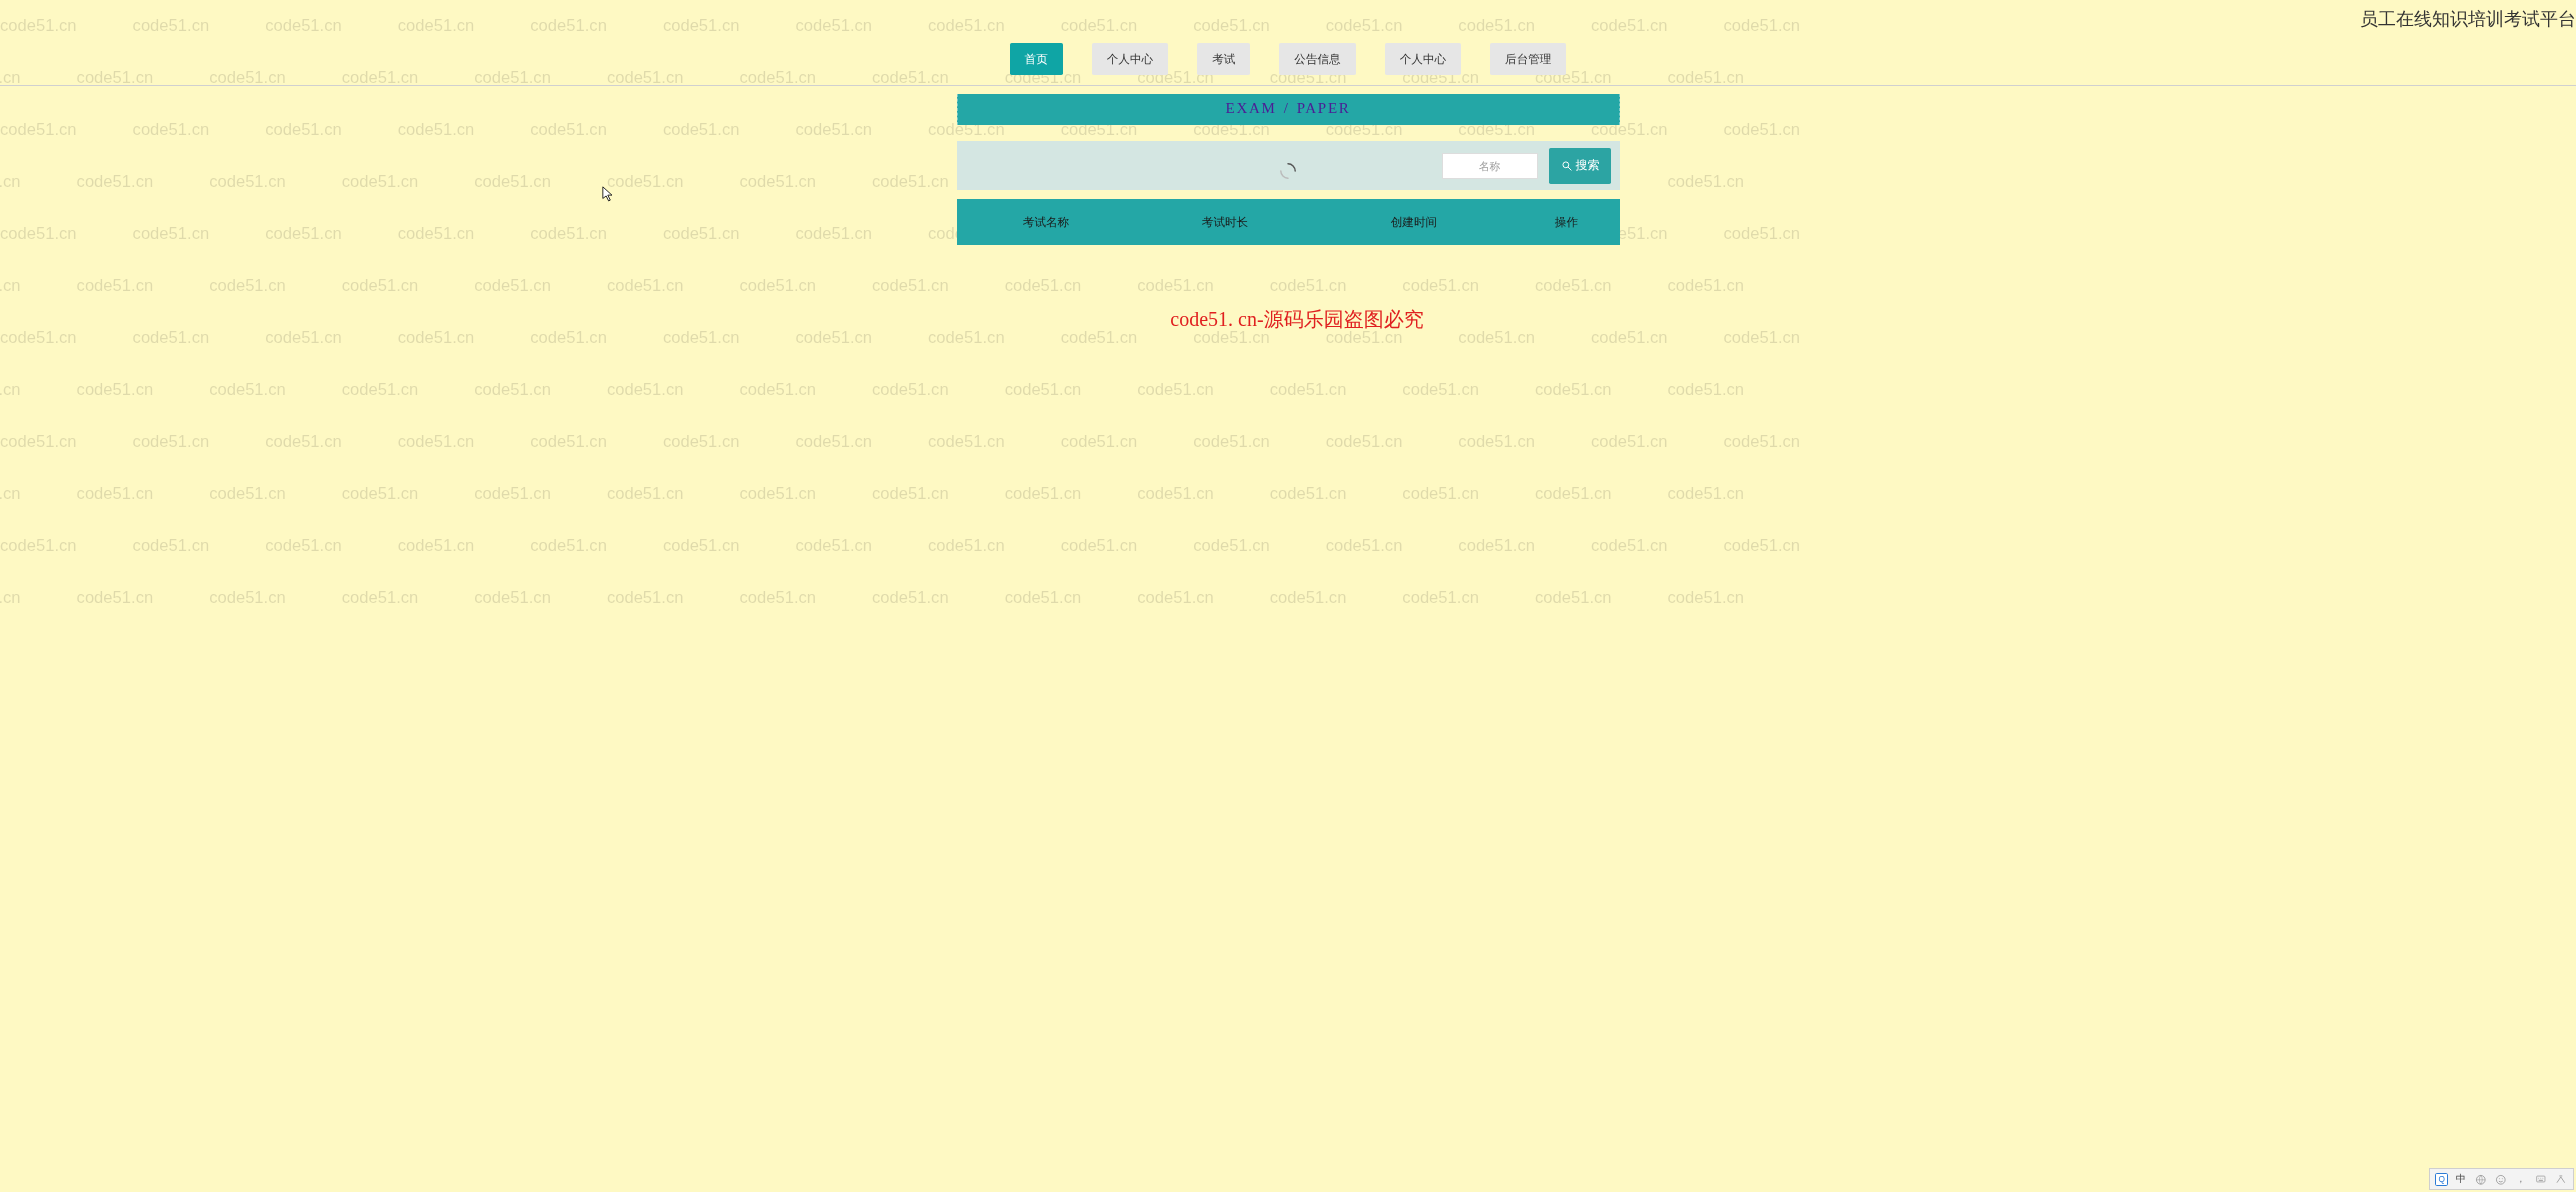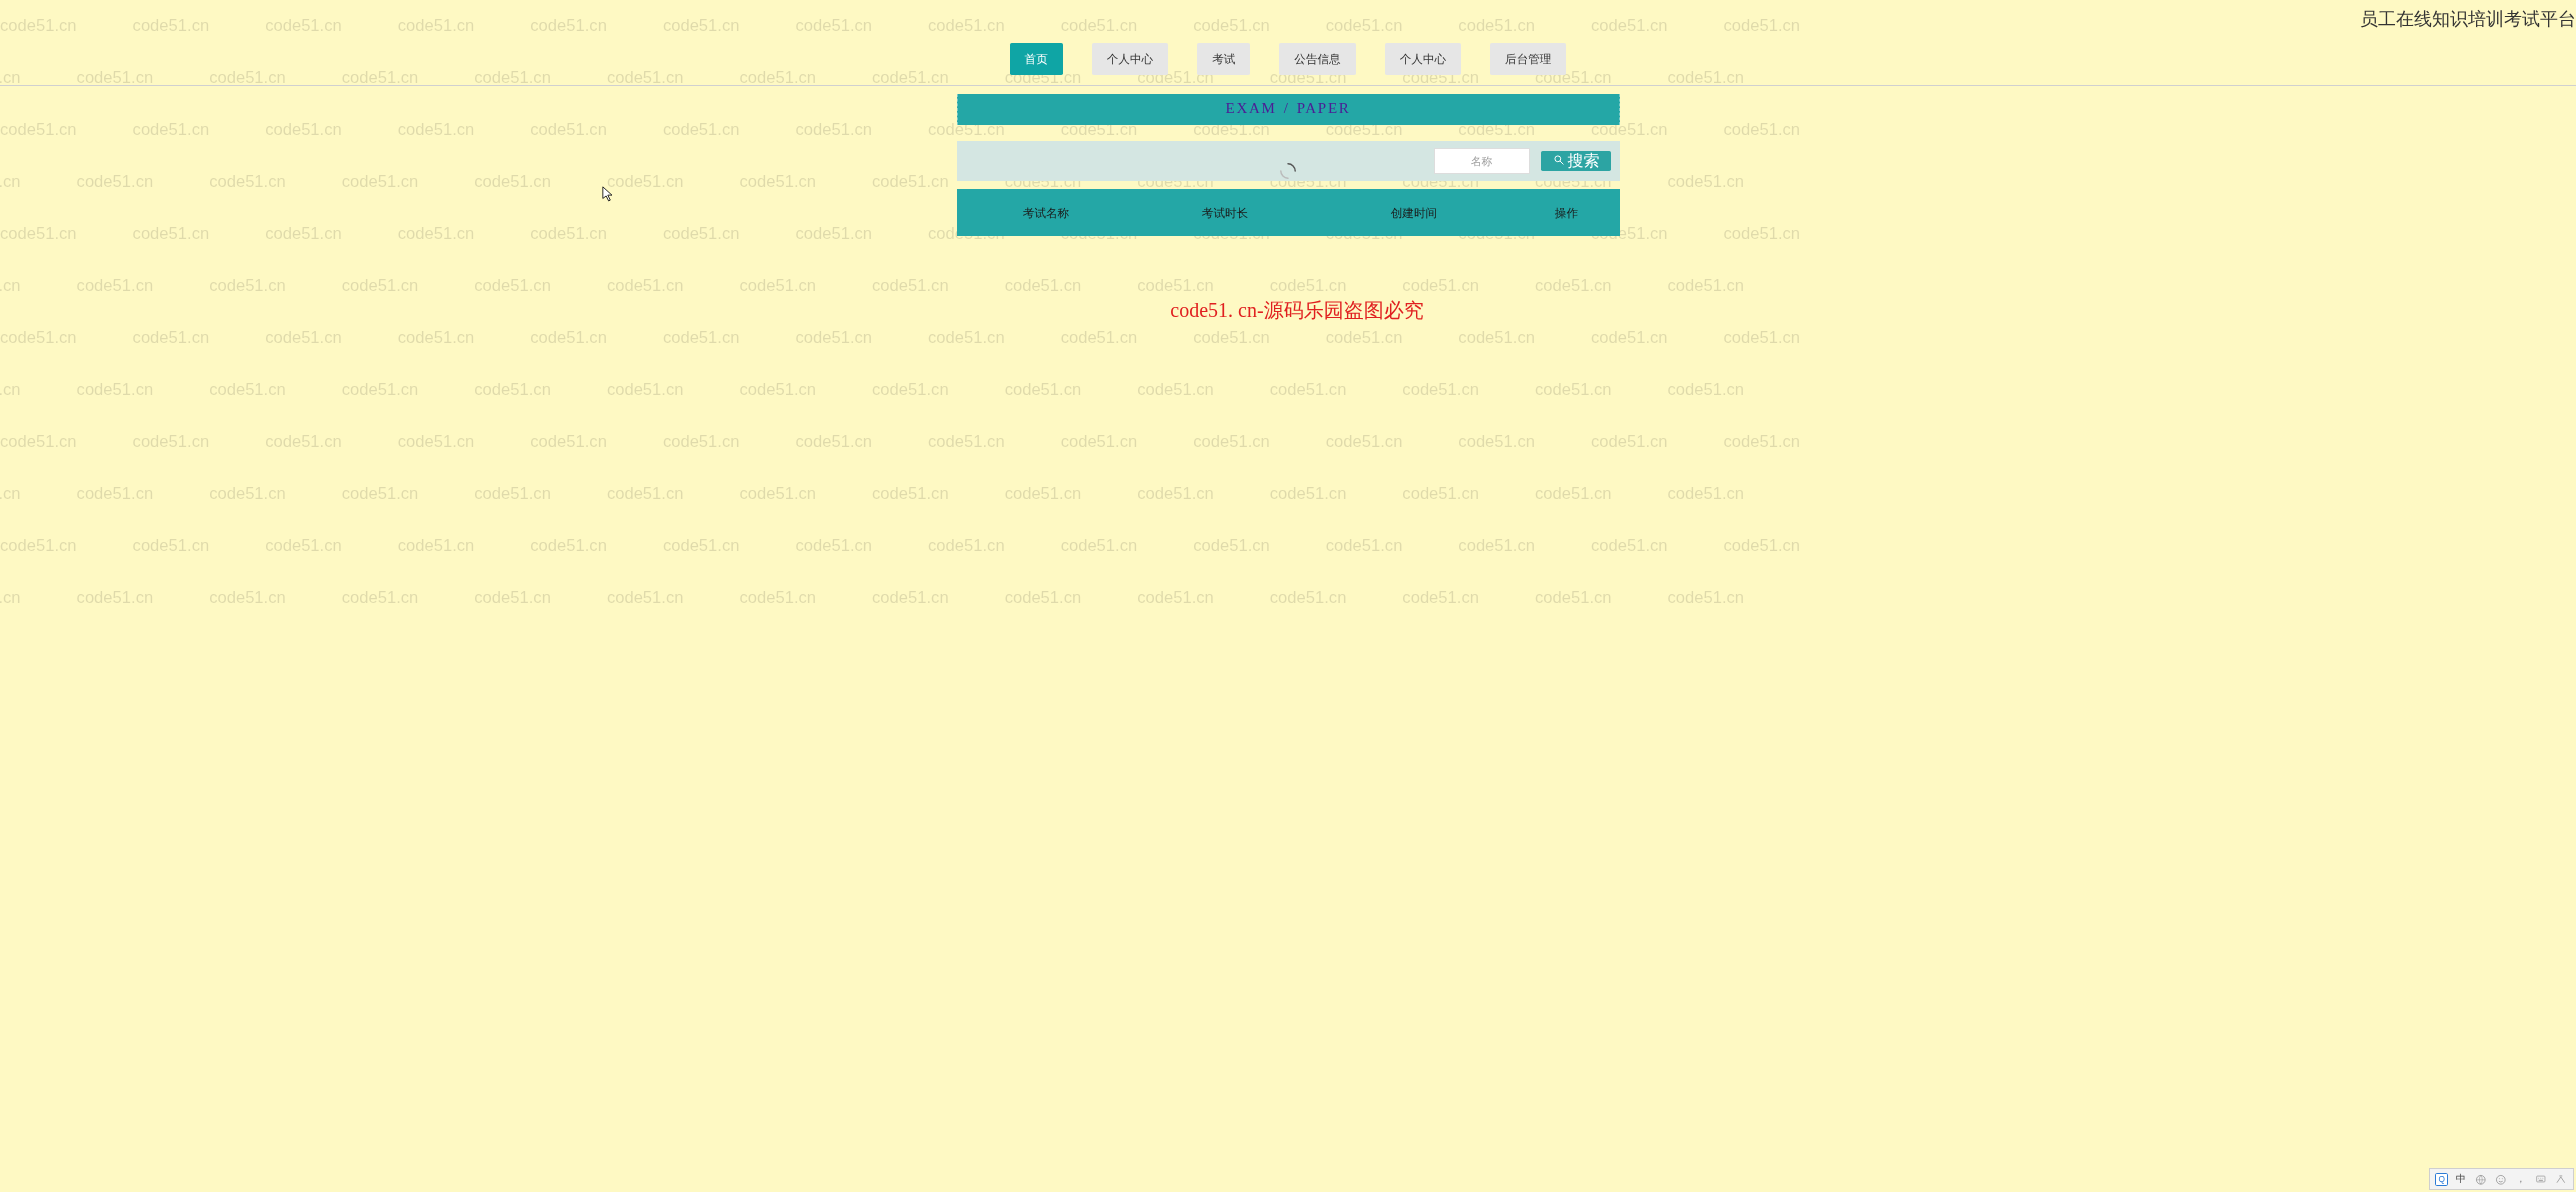--- a/index.html
+++ b/index.html
@@ -117,28 +117,29 @@
     text-align: center;
     font-size: 10.8px;
     color: #9c9c9c;
     outline: none;
   }
   .filter-input::placeholder {
     color: #9c9c9c;
   }
   .search-btn {
     margin-left: 11.6px;
-    height: 20px;
+    height: 36px;
     padding: 0 11.6px;
     border: none;
     background: #2ca4a3;
     color: #ffffff;
-    font-size: 16px;
+    font-size: 12px;
     cursor: pointer;
     display: inline-flex;
+    align-items: center;
     gap: 3.3px;
     border-radius: 1.7px;
   }
   .search-icon {
     width: 11.6px;
     height: 11.6px;
     display: inline-block;
   }
 
   .table-wrap {

